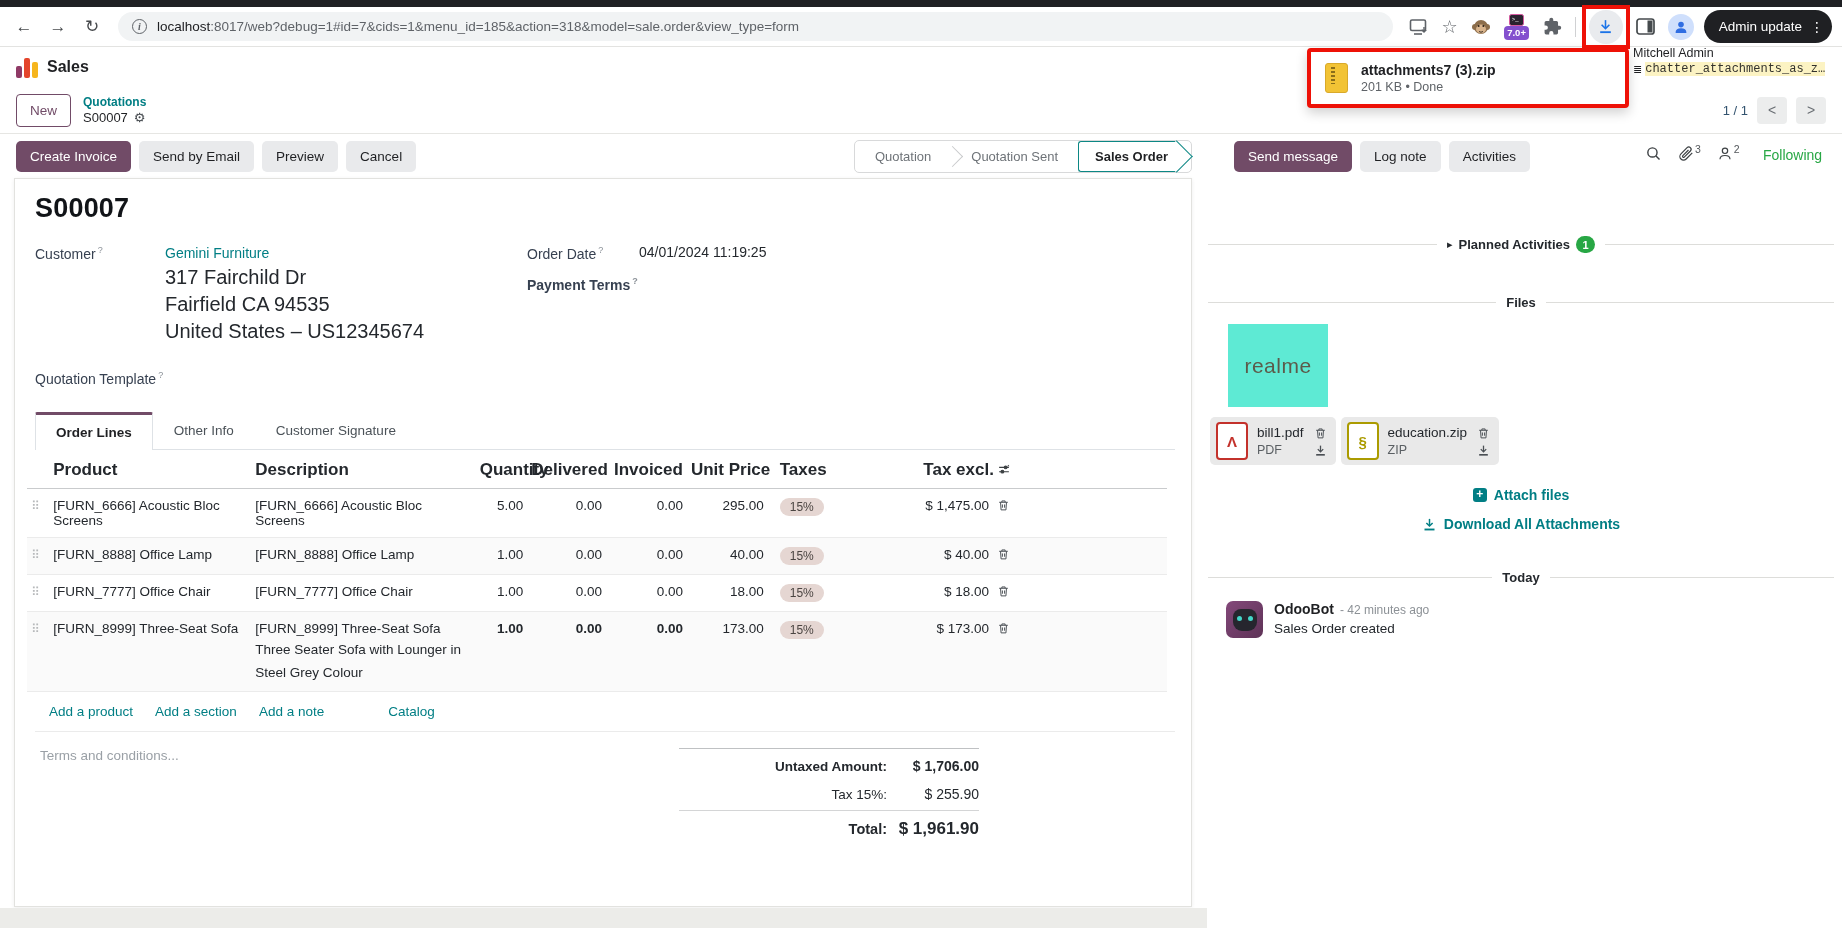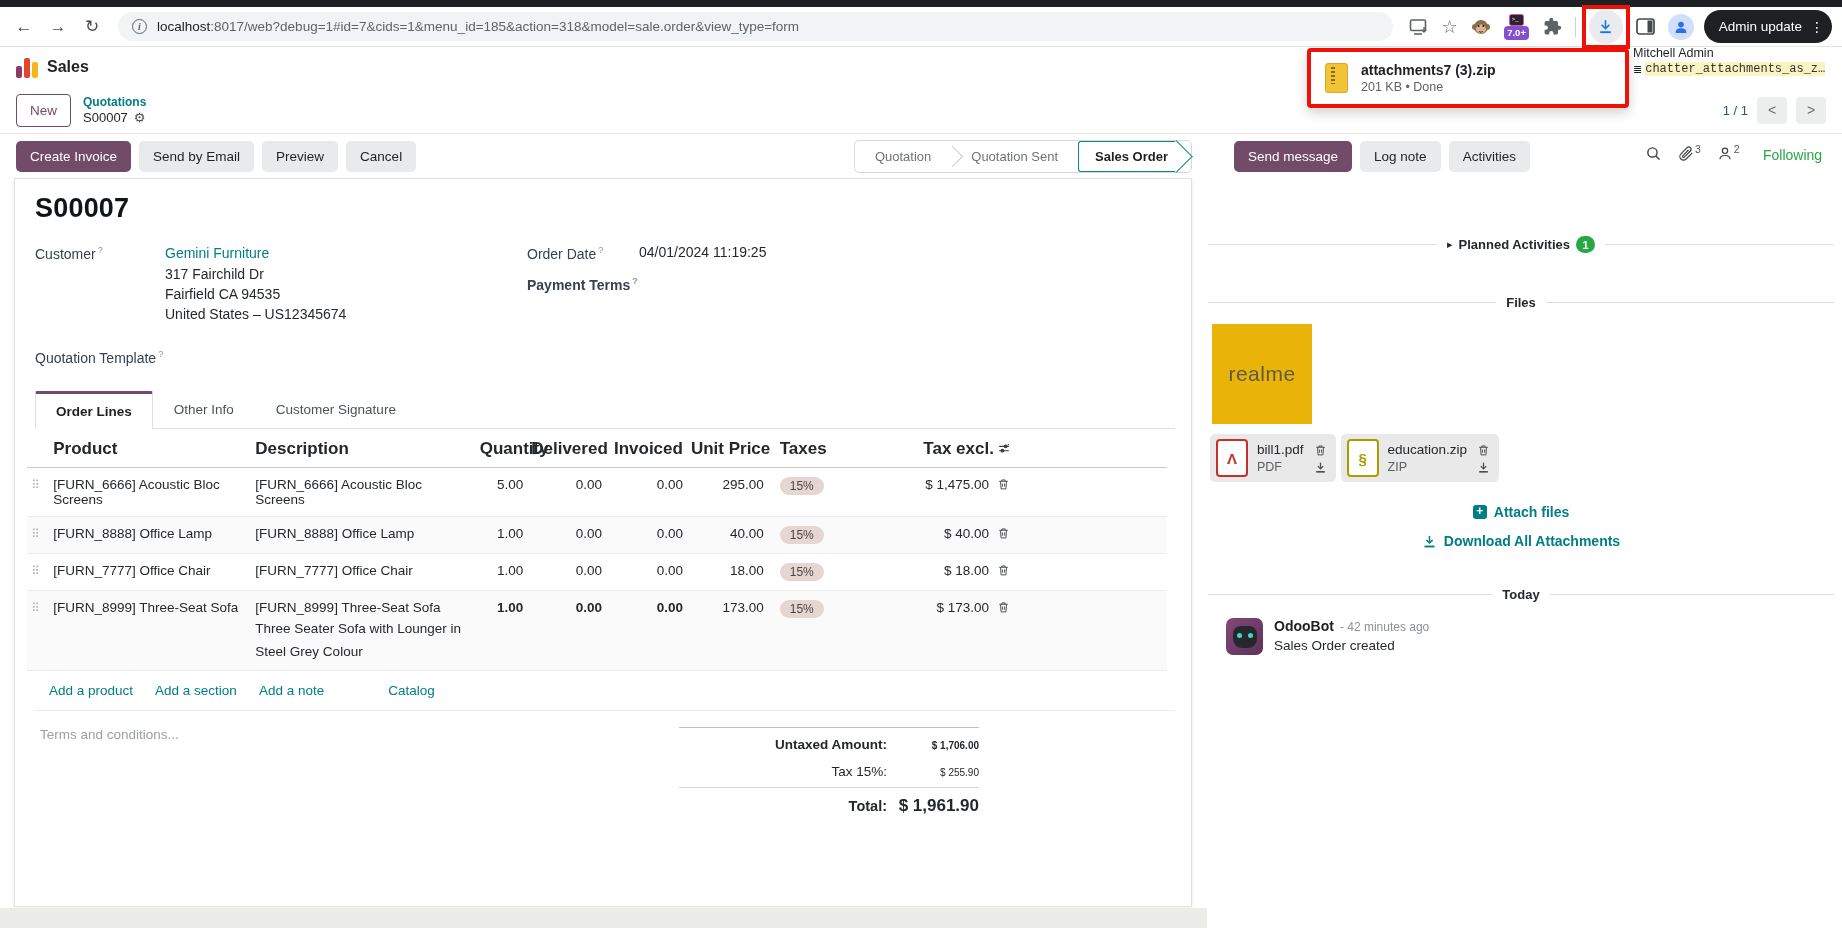--- a/index.html
+++ b/index.html
@@ -120,21 +120,21 @@
   .sheet { position:absolute; left:14px; top:178px; width:1178px; height:729px; background:#fff;
     border:1px solid #e2e2df; box-shadow:0 1px 4px rgba(0,0,0,.07); padding:14px 16px 0 20px; }
   .sheet-title { font-size:27px; font-weight:700; color:#111418; letter-spacing:.2px; }
   .fields { display:flex; margin-top:20px; }
   .col-left { width:478px; }
   .field-grid { display:grid; grid-template-columns:130px 1fr; row-gap:4px; }
   .f-label { font-size:14px; color:#374151; padding-top:1px; }
   .f-label.bold { font-weight:700; }
   .help-sup { font-size:9px; color:#8a9097; vertical-align:super; margin-left:2px; }
   .link-val { color:#017e84; font-size:14px; cursor:pointer; }
-  .addr-line { font-size:14px; color:#24282d; margin-top:4px; }
+  .addr-line { font-size:20px; color:#24282d; margin-top:4px; }
   .qt-label { margin-top:26px; }
   .col-right { margin-left:14px; }
   .field-grid-r { display:grid; grid-template-columns:112px 1fr; row-gap:13px; }
   .f-value { font-size:14px; color:#24282d; }
 
   .tabs { display:flex; margin-top:24px; border-bottom:1px solid #dee2e6; }
   .tab { font-size:13.5px; color:#4b5258; padding:10px 20px; border:1px solid transparent;
     border-bottom:none; cursor:pointer; position:relative; top:1px; background:transparent; }
   .tab.active { color:#1f2023; font-weight:700; background:#fff;
     border-color:#dee2e6; border-top:3px solid #714B67; border-radius:2px 2px 0 0; }
@@ -163,41 +163,41 @@
   .add-link { color:#017e84; font-size:13.5px; cursor:pointer; }
   .catalog-link { margin-left:42px; }
 
   .bottom-zone { display:flex; padding:16px 0 0 5px; }
   .terms-ph { color:#9aa0a6; font-size:13.5px; flex:1; }
   .totals { width:300px; margin-right:196px; }
   .t-row { display:flex; justify-content:flex-end; align-items:baseline; padding:6px 0; }
   .t-row:first-child { border-top:1px solid #bfc1c3; padding-top:9px; }
   .t-label { font-size:13.5px; color:#24282d; text-align:right; }
   .t-label.strong { font-weight:700; }
-  .t-value { width:92px; text-align:right; font-size:10px; color:#24282d; }
+  .t-value { width:92px; text-align:right; font-size:14px; color:#24282d; }
   .t-value.strong { font-weight:700; }
   .t-row.total-line { border-top:1px solid #d4d5d6; margin-top:2px; padding-top:8px; }
   .t-row.total-line .t-label { font-size:14.5px; font-weight:700; }
   .t-row.total-line .t-value { font-size:17px; font-weight:700; }
 
   .page-under { position:absolute; left:0; top:908px; width:1207px; height:20px; background:#ecece9; }
 
   
   .chatter { position:absolute; left:1208px; top:178px; width:626px; }
   .divider-row { display:flex; align-items:center; gap:10px; }
   .divider-row .line { flex:1; height:1px; background:#ddddda; }
   .divider-label { font-size:13px; font-weight:700; color:#24282d; white-space:nowrap;
     display:flex; align-items:center; gap:6px; }
   .caret { color:#24282d; font-size:11px; }
   .badge-green { background:#28a745; color:#fff; border-radius:9px; min-width:19px; height:17px;
     font-size:11px; font-weight:700; display:inline-flex; align-items:center; justify-content:center;
     padding:0 5px; }
   .pa-row { margin-top:58px; cursor:pointer; }
   .files-row { margin-top:42px; }
-  .realme-tile { margin:14px 0 0 4px; width:100px; height:100px; background:#eab308;
+  .realme-tile { margin:14px 0 0 20px; width:100px; height:83px; background:#5eead4;
     display:flex; align-items:center; justify-content:center; cursor:pointer; }
   .realme-text { color:#5c5b4a; font-size:21px; letter-spacing:.5px; }
   .file-cards { display:flex; gap:5px; margin:10px 0 0 2px; }
   .file-card { background:#e9e9e9; border-radius:5px; display:flex; align-items:center;
     gap:9px; padding:5px 9px 5px 6px; }
   .file-icon { width:32px; height:38px; background:#fff; border-radius:4px; display:flex;
     align-items:center; justify-content:center; font-weight:700; font-size:15px; }
   .file-icon.pdf { border:2px solid #c3312b; color:#c3312b; }
   .file-icon.zip { border:2px solid #ab9b00; color:#ab9b00; }
   .file-meta { display:flex; flex-direction:column; gap:3px; }

